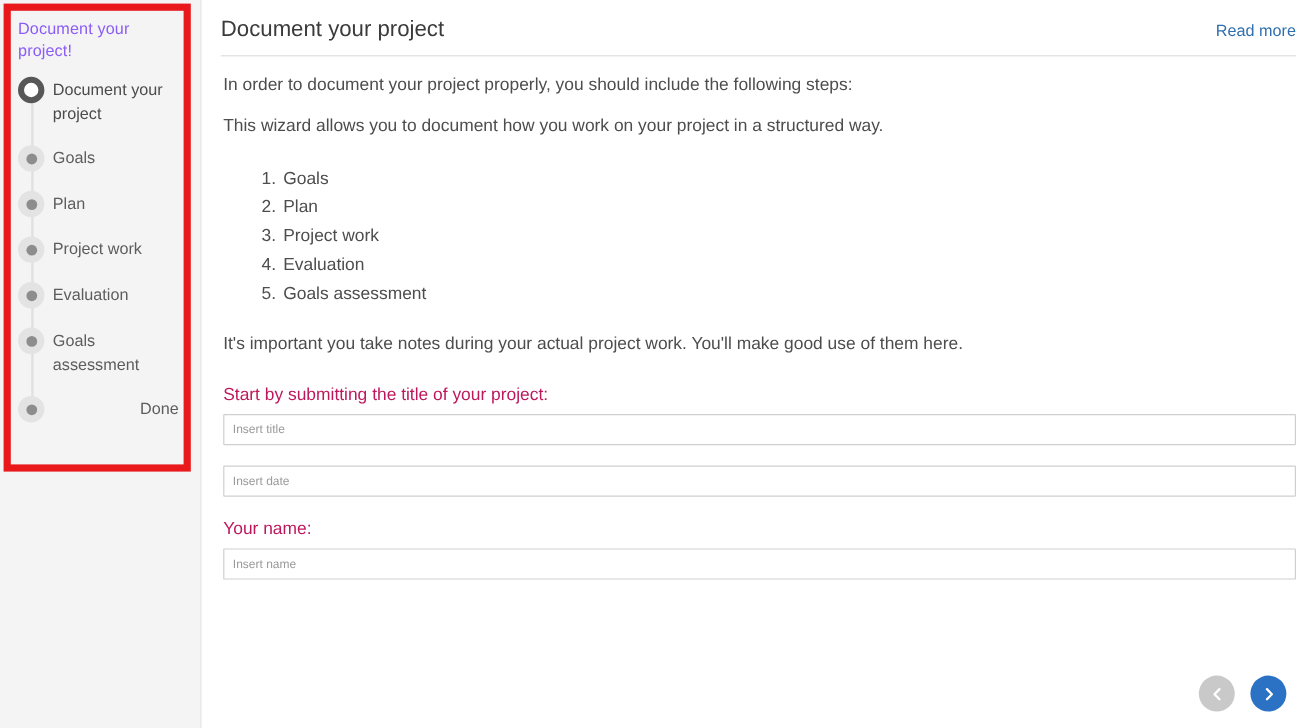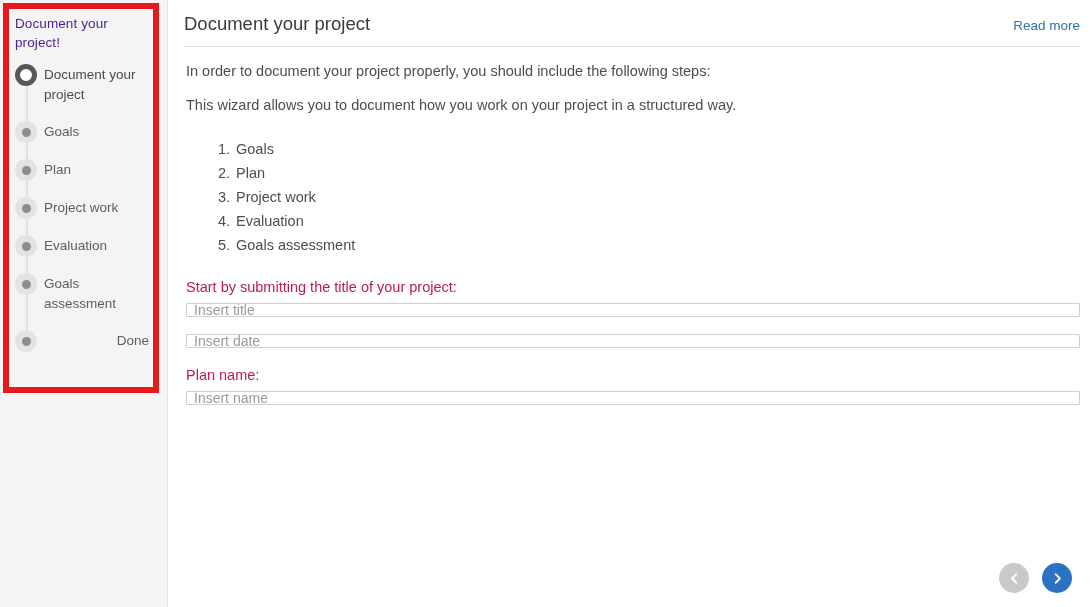--- a/index.html
+++ b/index.html
@@ -27,21 +27,21 @@
     flex: 0 0 168px;
   }
   #sidebar-inner {
     position: absolute;
     left: 9px; top: 9px;
     width: 144px;
     padding: 5px 4px 6px 6px;
   }
   .side-title {
     font-size: 13.5px;
-    color: #4c1d95;
+    color: #8b5cf6;
     line-height: 19px;
     margin: 0 0 12px 0;
     letter-spacing: 0.1px;
   }
   .steps { position: relative; margin: 0; padding: 0; list-style: none; }
   .steps:before {
     content: "";
     position: absolute;
     left: 11px; top: 14px; bottom: 14px;
     width: 2px;
@@ -155,23 +155,23 @@
   .field-label {
     display: block;
     font-size: 14.5px;
     color: #be185d;
     line-height: 20px;
     margin-bottom: 6px;
   }
   .text-input {
     display: block;
     width: 100%;
-    height: 14px;
+    height: 26px;
     padding: 3px 7px;
-    font-size: 14px;
+    font-size: 10px;
     font-family: "Liberation Sans", sans-serif;
     color: #444;
     background: #ffffff;
     border: 1px solid #cfcfcf;
     border-radius: 1px;
     outline: none;
   }
   .text-input::placeholder { color: #9a9a9a; }
 
   #nav-buttons {
@@ -253,32 +253,33 @@
         <p class="para">This wizard allows you to document how you work on your project in a structured way.</p>
 
         <ol class="step-list">
           <li>Goals</li>
           <li>Plan</li>
           <li>Project work</li>
           <li>Evaluation</li>
           <li>Goals assessment</li>
         </ol>
 
+        <p class="para">It's important you take notes during your actual project work. You'll make good use of them here.</p>
 
         <div class="field-group">
           <label class="field-label">Start by submitting the title of your project:</label>
           <input class="text-input" type="text" placeholder="Insert title" style="">
         </div>
 
         <div class="field-group">
           <input class="text-input" type="text" placeholder="Insert date" style="">
         </div>
 
         <div class="field-group">
-          <label class="field-label">Plan name:</label>
+          <label class="field-label">Your name:</label>
           <input class="text-input" type="text" placeholder="Insert name" style="">
         </div>
 
       </div>
 
       <div id="nav-buttons">
         <button class="nav-btn prev">
           <span>
             <svg width="13" height="13" viewBox="0 0 13 13" aria-hidden="true">
               <path d="M8.2 2.3 L4.1 6.5 L8.2 10.7" fill="none" stroke="#ffffff" stroke-width="1.9" stroke-linecap="round" stroke-linejoin="round"></path>

